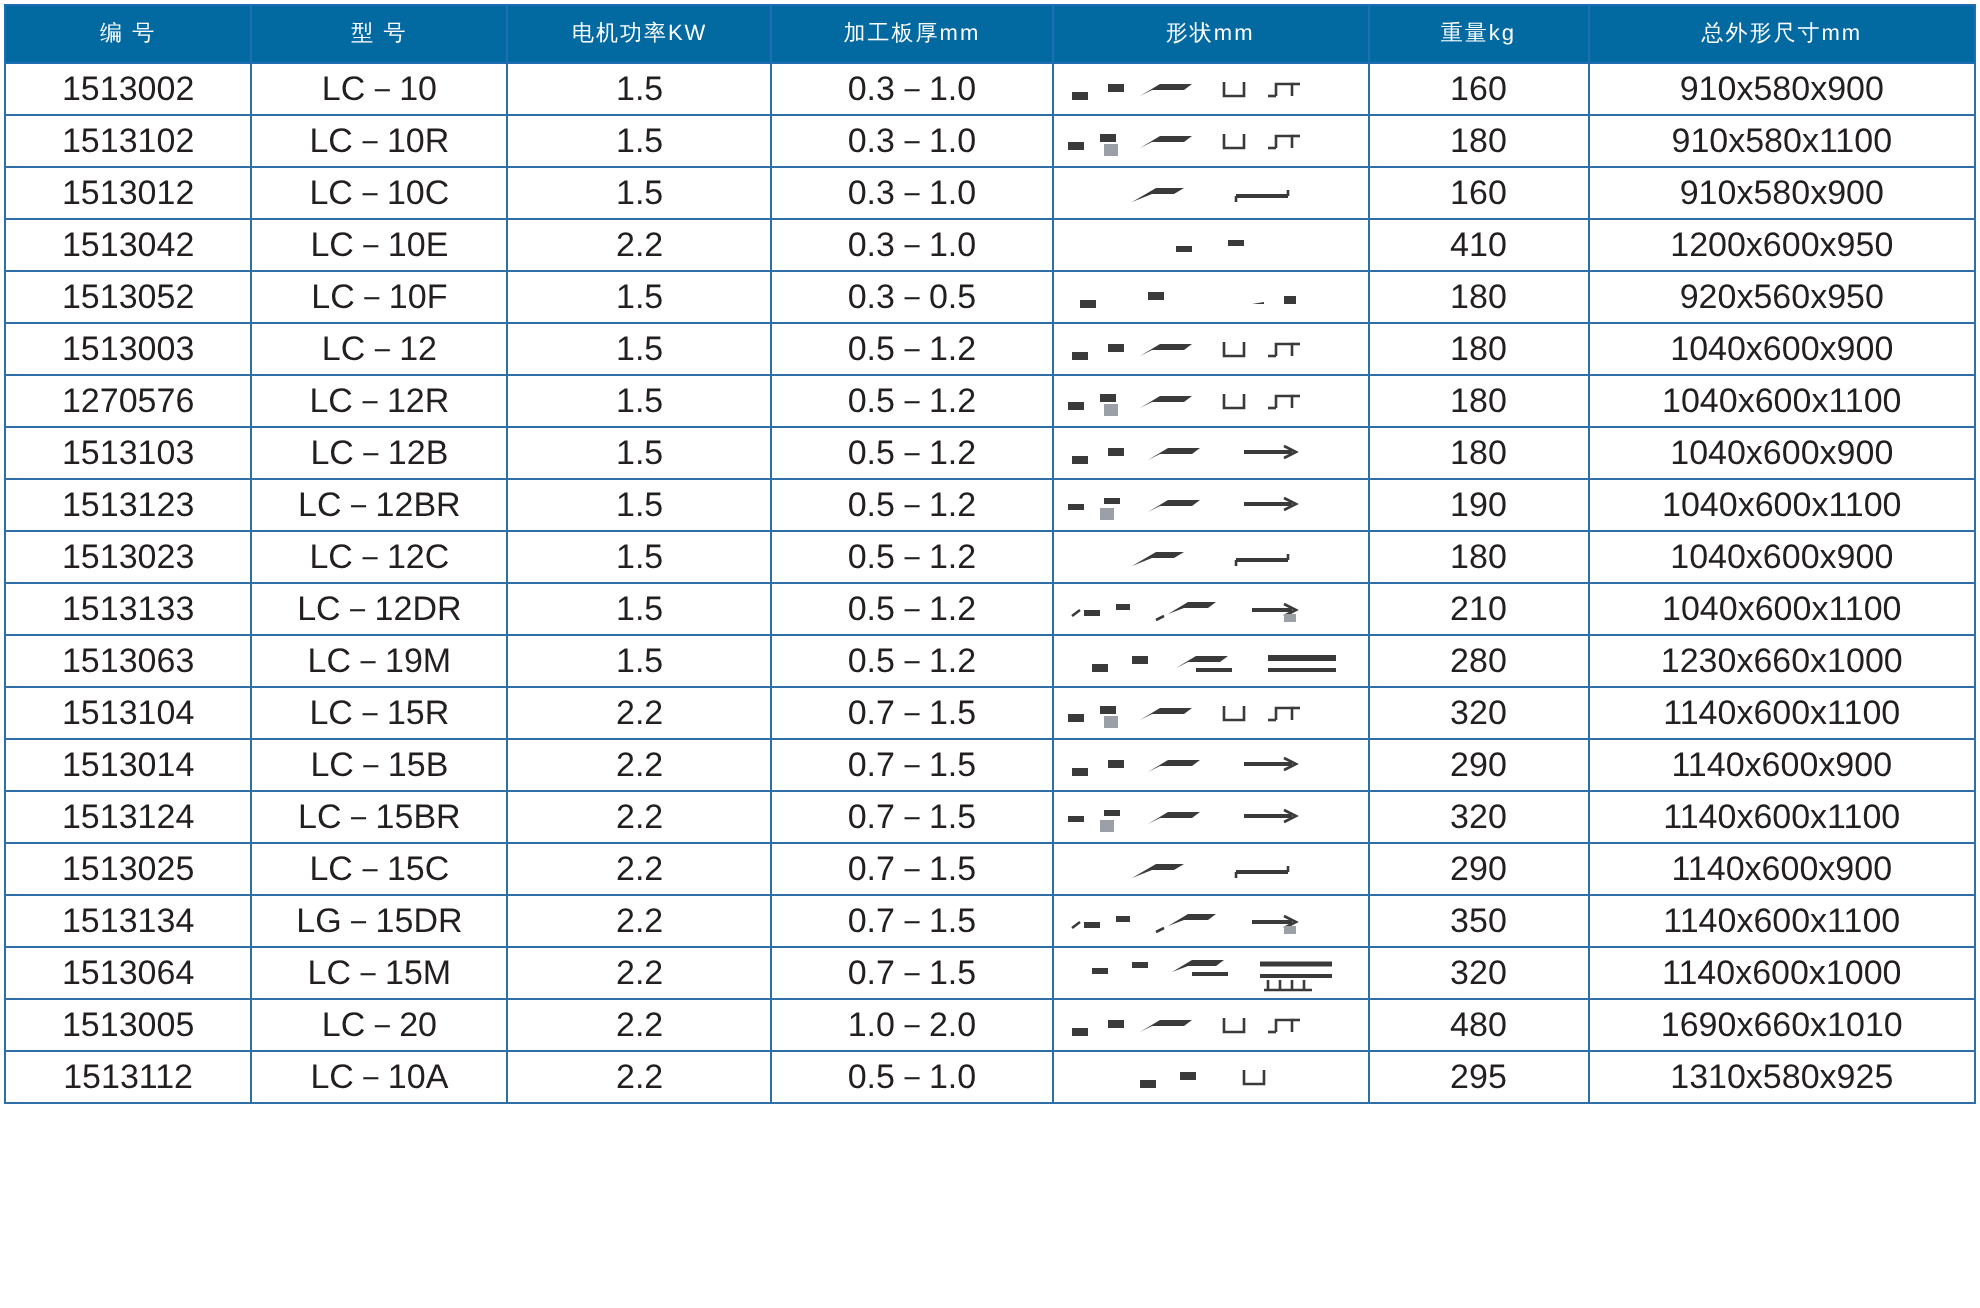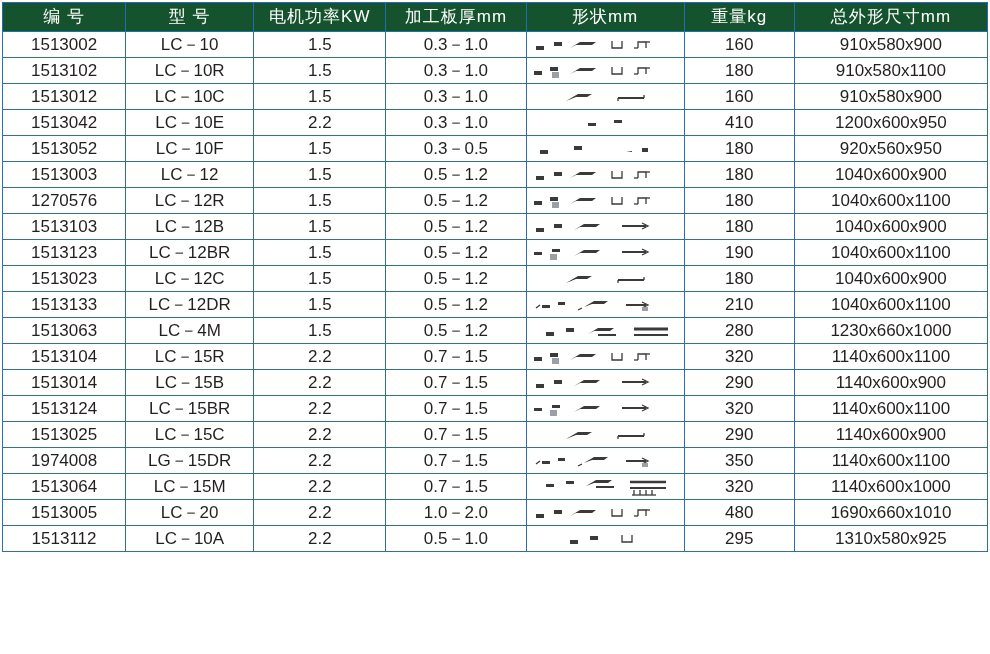--- a/index.html
+++ b/index.html
@@ -24,23 +24,23 @@
     text-align: center;
     vertical-align: middle;
     color: #231f20;
     font-size: 17px;
     padding: 0;
     height: 25px;
     line-height: 25px;
     white-space: nowrap;
   }
   .spec-table thead th {
-    background: #14532d;
+    background: #0369a1;
     color: #ffffff;
-    font-size: 17px;
+    font-size: 11px;
     font-weight: normal;
     letter-spacing: 1px;
     height: 28px;
     line-height: 28px;
     border: 1px solid #1f6eb5;
   }
   .col-code   { width: 123px; }
   .col-model  { width: 128px; }
   .col-power  { width: 132px; }
   .col-thick  { width: 140px; }
@@ -284,21 +284,21 @@
               <path d="M112 7l6 3-6 3"></path>
               <rect x="112" y="12" width="6" height="4" fill="#9aa0a6" stroke="none"></rect>
             </g>
           </svg>
         </td>
         <td class="num">210</td>
         <td class="num">1040x600x1100</td>
       </tr>
       <tr>
         <td class="num">1513063</td>
-        <td>LC－4M</td>
+        <td>LC－19M</td>
         <td class="num">1.5</td>
         <td class="num">0.5－1.2</td>
         <td class="shape-cell">
           <svg width="150" height="20" viewBox="0 0 150 20">
             <g fill="none" stroke="#3a3a3a" stroke-width="1.3">
               <path d="M16 11h20v-4h8v4H24v4h-8z" fill="#3a3a3a" stroke="none"></path>
               <path d="M58 13l10-6h16l-4 3h-16z" fill="#3a3a3a" stroke="none"></path>
               <path d="M68 14h18" stroke-width="2"></path>
               <path d="M104 8h34" stroke-width="3"></path>
               <path d="M104 14h34" stroke-width="2"></path>
@@ -378,21 +378,21 @@
               <path d="M88 11h26" stroke-width="2"></path>
               <path d="M88 11v3"></path>
               <path d="M114 11v-3"></path>
             </g>
           </svg>
         </td>
         <td class="num">290</td>
         <td class="num">1140x600x900</td>
       </tr>
       <tr>
-        <td class="num">1974008</td>
+        <td class="num">1513134</td>
         <td>LG－15DR</td>
         <td class="num">2.2</td>
         <td class="num">0.7－1.5</td>
         <td class="shape-cell">
           <svg width="150" height="20" viewBox="0 0 150 20">
             <g fill="none" stroke="#3a3a3a" stroke-width="1.3">
               <path d="M12 10h16v-3h7v3H20v3h-8z" fill="#3a3a3a" stroke="none"></path>
               <path d="M10 10l-4 3"></path>
               <path d="M54 12l10-6h14l-4 3H62z" fill="#3a3a3a" stroke="none"></path>
               <path d="M52 13l-4 2"></path>

